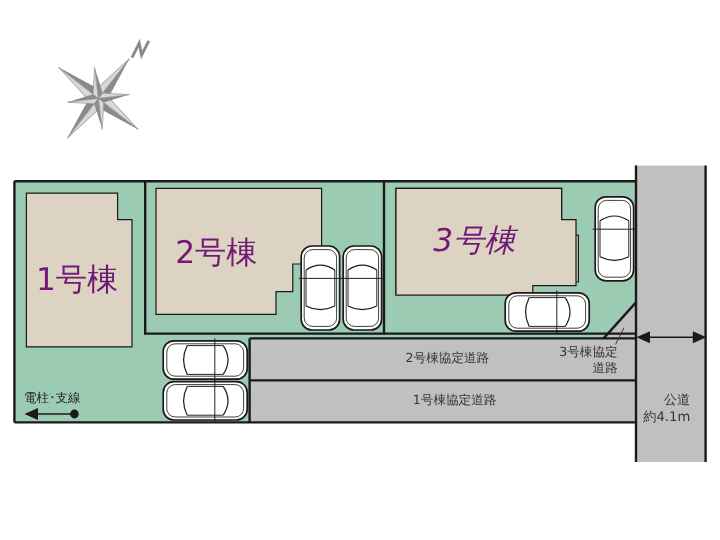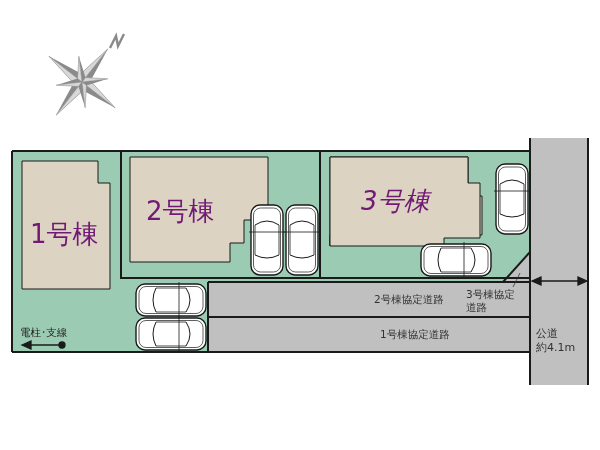--- a/index.html
+++ b/index.html
@@ -6,24 +6,24 @@
     body {
       width: 600px; height: 450px; background: #ffffff; position: relative; overflow: hidden;
       font-family: "DejaVu Sans", "Liberation Sans", sans-serif;
     }
     svg.map { position: absolute; left: 0; top: 0; }
     .bldg-label {
       position: absolute; color: #701a75; font-size: 26px; letter-spacing: 0px;
       white-space: nowrap; line-height: 1;
     }
     .road-label {
-      position: absolute; color: #333333; font-size: 10.5px; white-space: nowrap; line-height: 1; margin-left: 36px;
+      position: absolute; color: #333333; font-size: 10.5px; white-space: nowrap; line-height: 1;
     }
     .small-label {
-      position: absolute; color: #333333; font-size: 10.5px; line-height: 1.25; text-align: left; white-space: nowrap;
+      position: absolute; color: #333333; font-size: 10.5px; line-height: 1.25; text-align: right; white-space: nowrap;
     }
     .pole-label { position: absolute; color: #222; font-size: 10.5px; white-space: nowrap; line-height:1;text-align:right; }
   </style>
 </head>
 <body>
 
 <svg class="map" width="600" height="450" viewBox="0 0 600 450">
   <defs>
     <g id="car-v">
 

